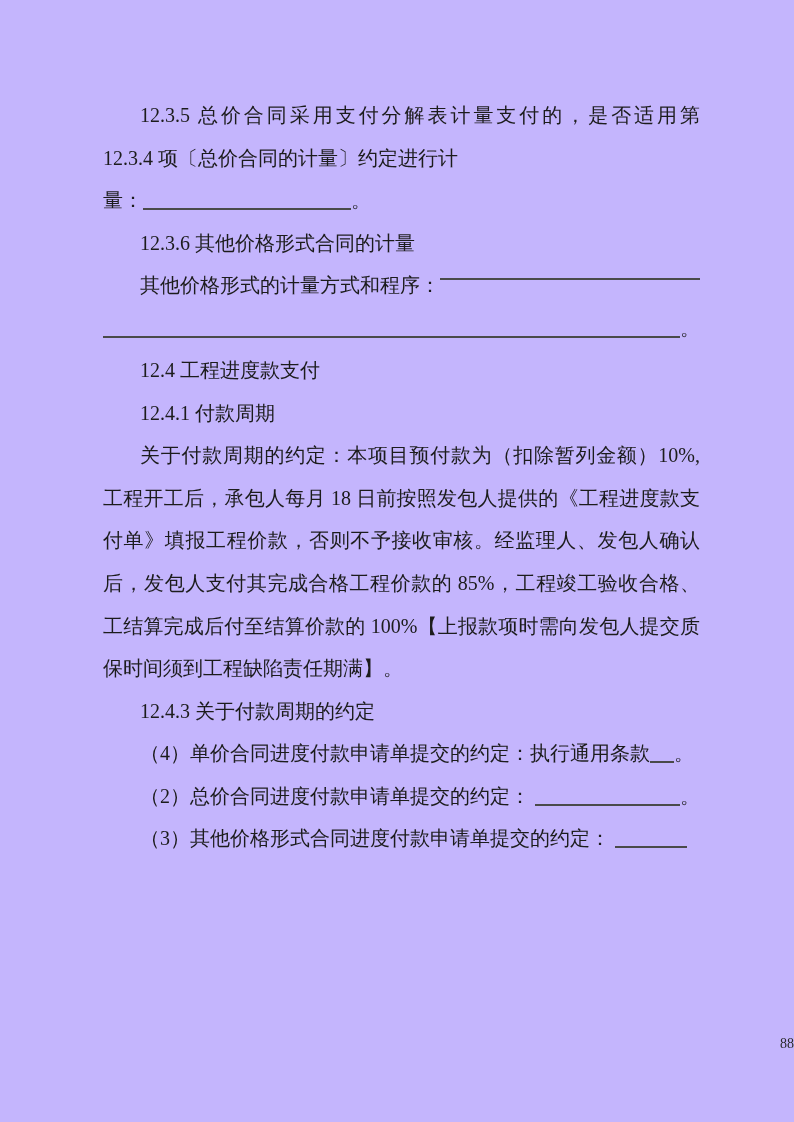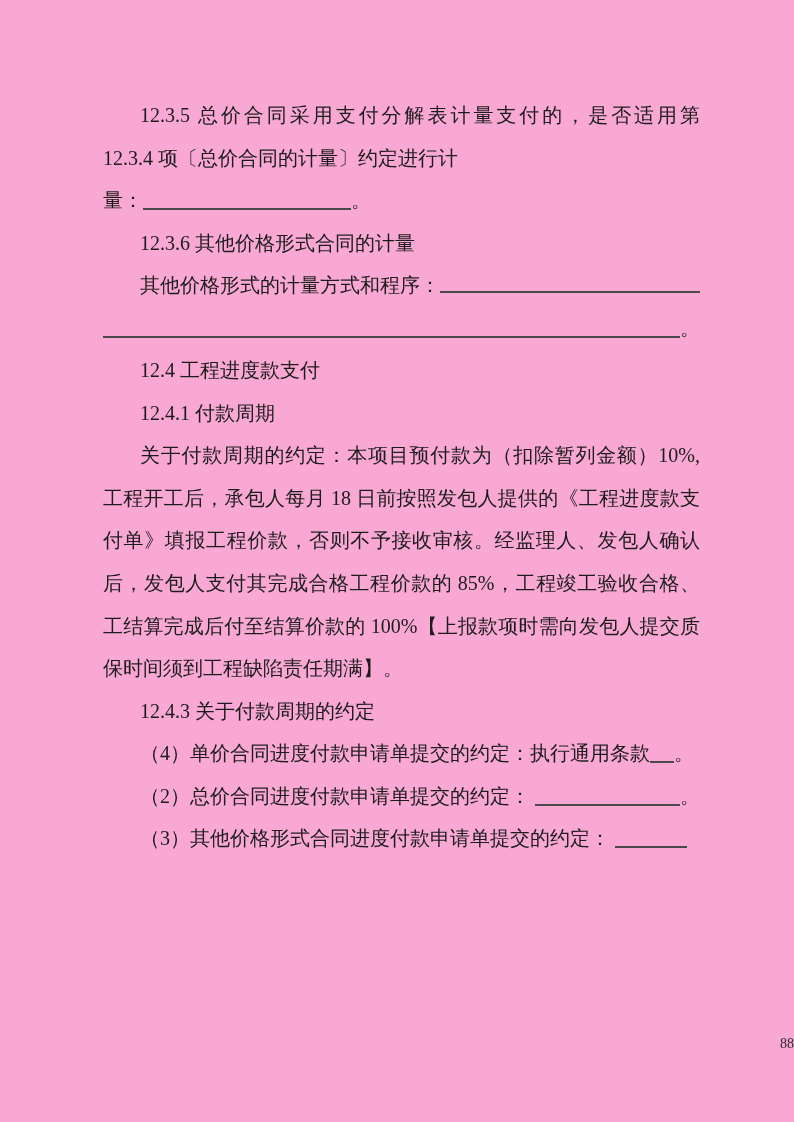--- a/index.html
+++ b/index.html
@@ -8,21 +8,21 @@
     height: 1122px;
     background: #ffffff;
     position: relative;
     overflow: hidden;
     font-family: "Liberation Serif", "DejaVu Serif", serif;
     color: #1c1c1c;
   }
   .page {
     position: absolute;
     inset: 0;
-    background: #f9a8d4;
+    background: #c4b5fd;
     font-family: Liberation Serif, serif;
   }
   .doc-body {
     position: absolute;
     top: 94px;
     left: 103px;
     width: 597px;
   }
   .line {
     height: 42.55px;
@@ -32,21 +32,21 @@
   }
   .line.indent { padding-left: 37px; }
   .line.fill {
     white-space: normal;
     text-align: justify;
     text-align-last: justify;
     overflow: hidden;
   }
   .line.flexline {
     display: flex;
-    align-items: center;
+    align-items: flex-start;
   }
   .seg { display: inline; }
   .blank {
     display: inline-block;
     height: 14px;
     border-bottom: 2px solid #4a4a4a;
     vertical-align: -3px;
   }
   .flexline .blank { flex: 0 0 auto; }
   .flexline .blank.grow { flex: 1 1 auto; }

